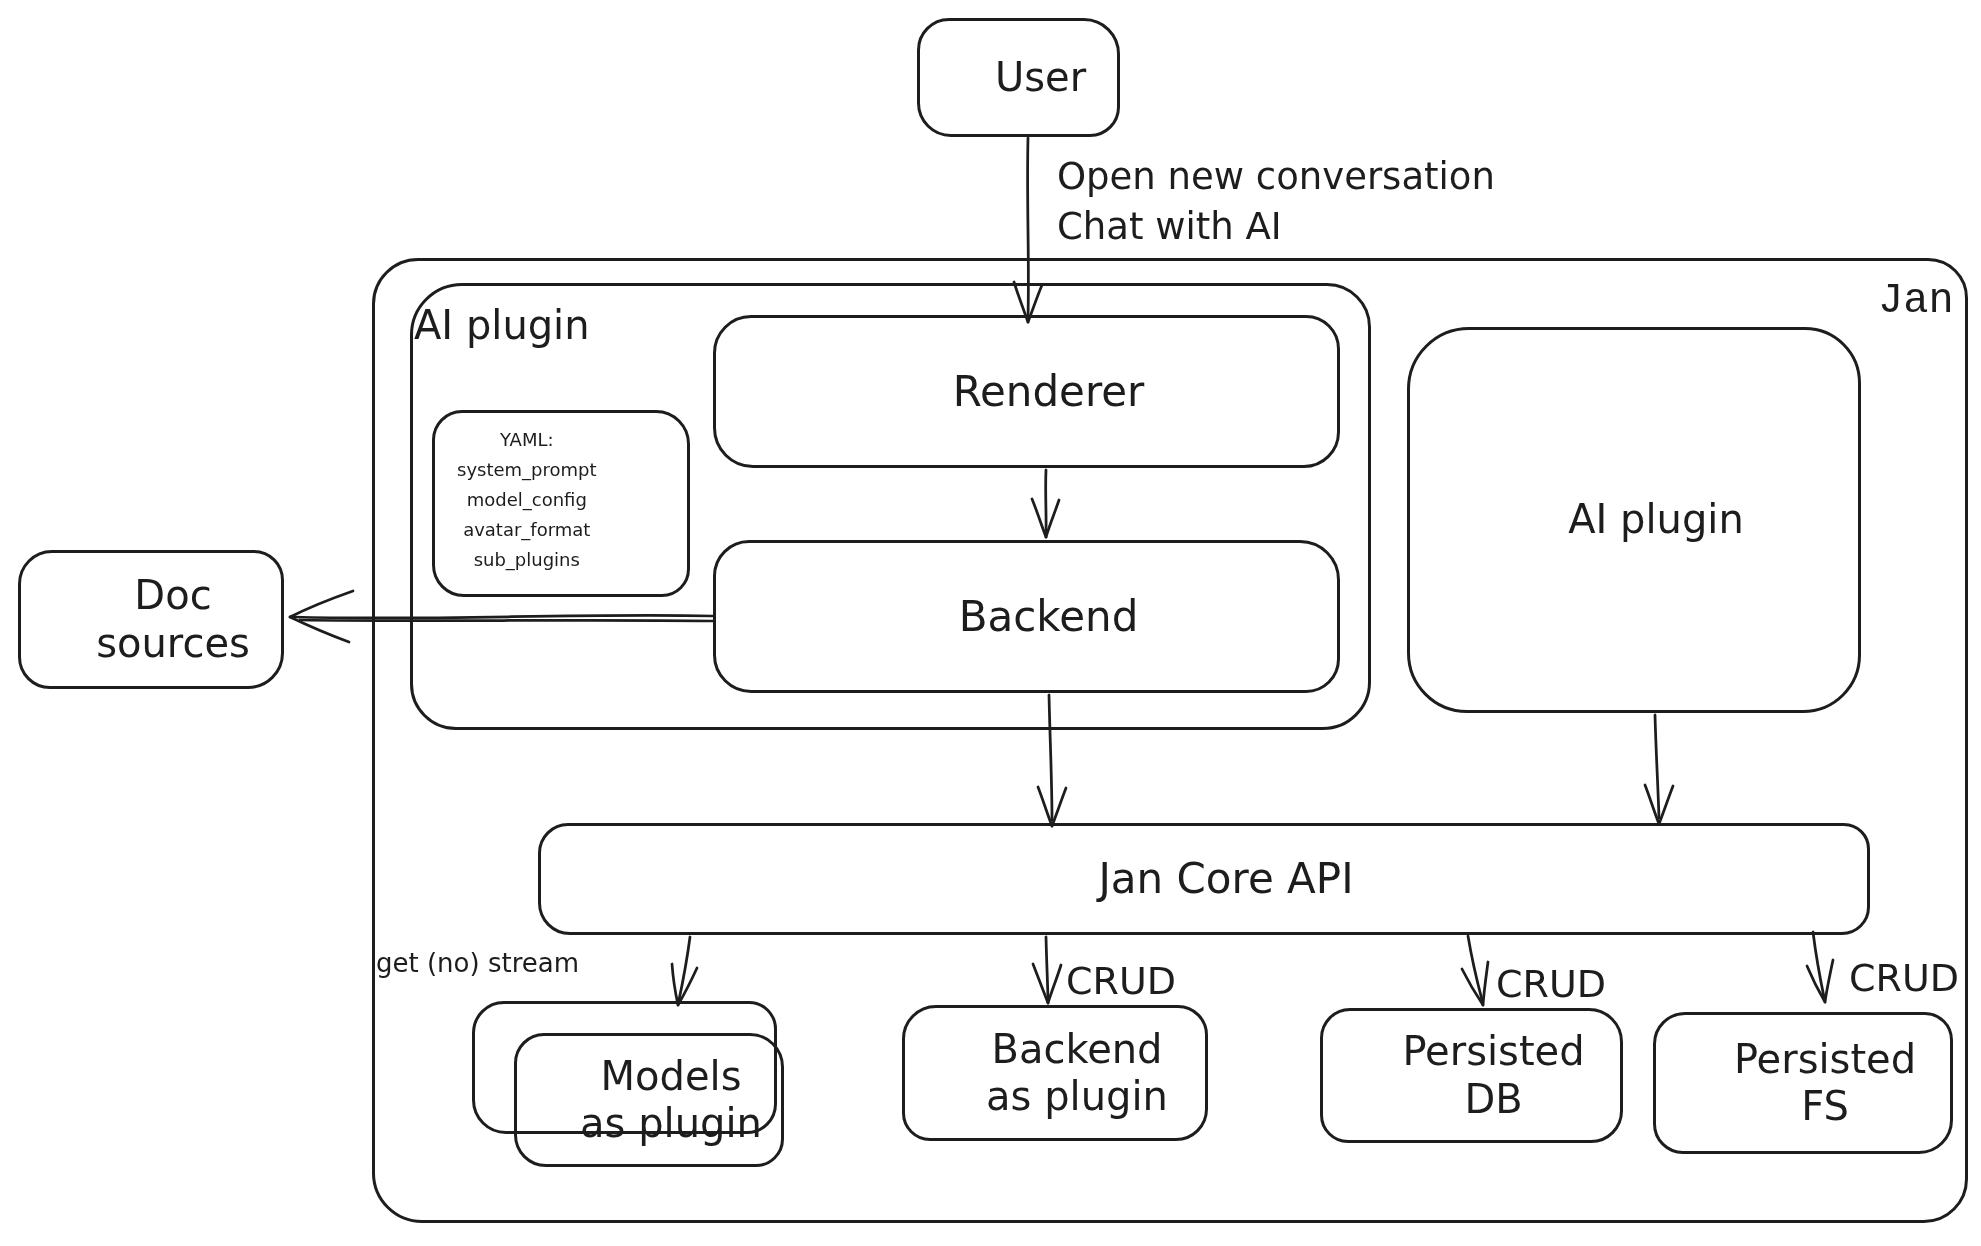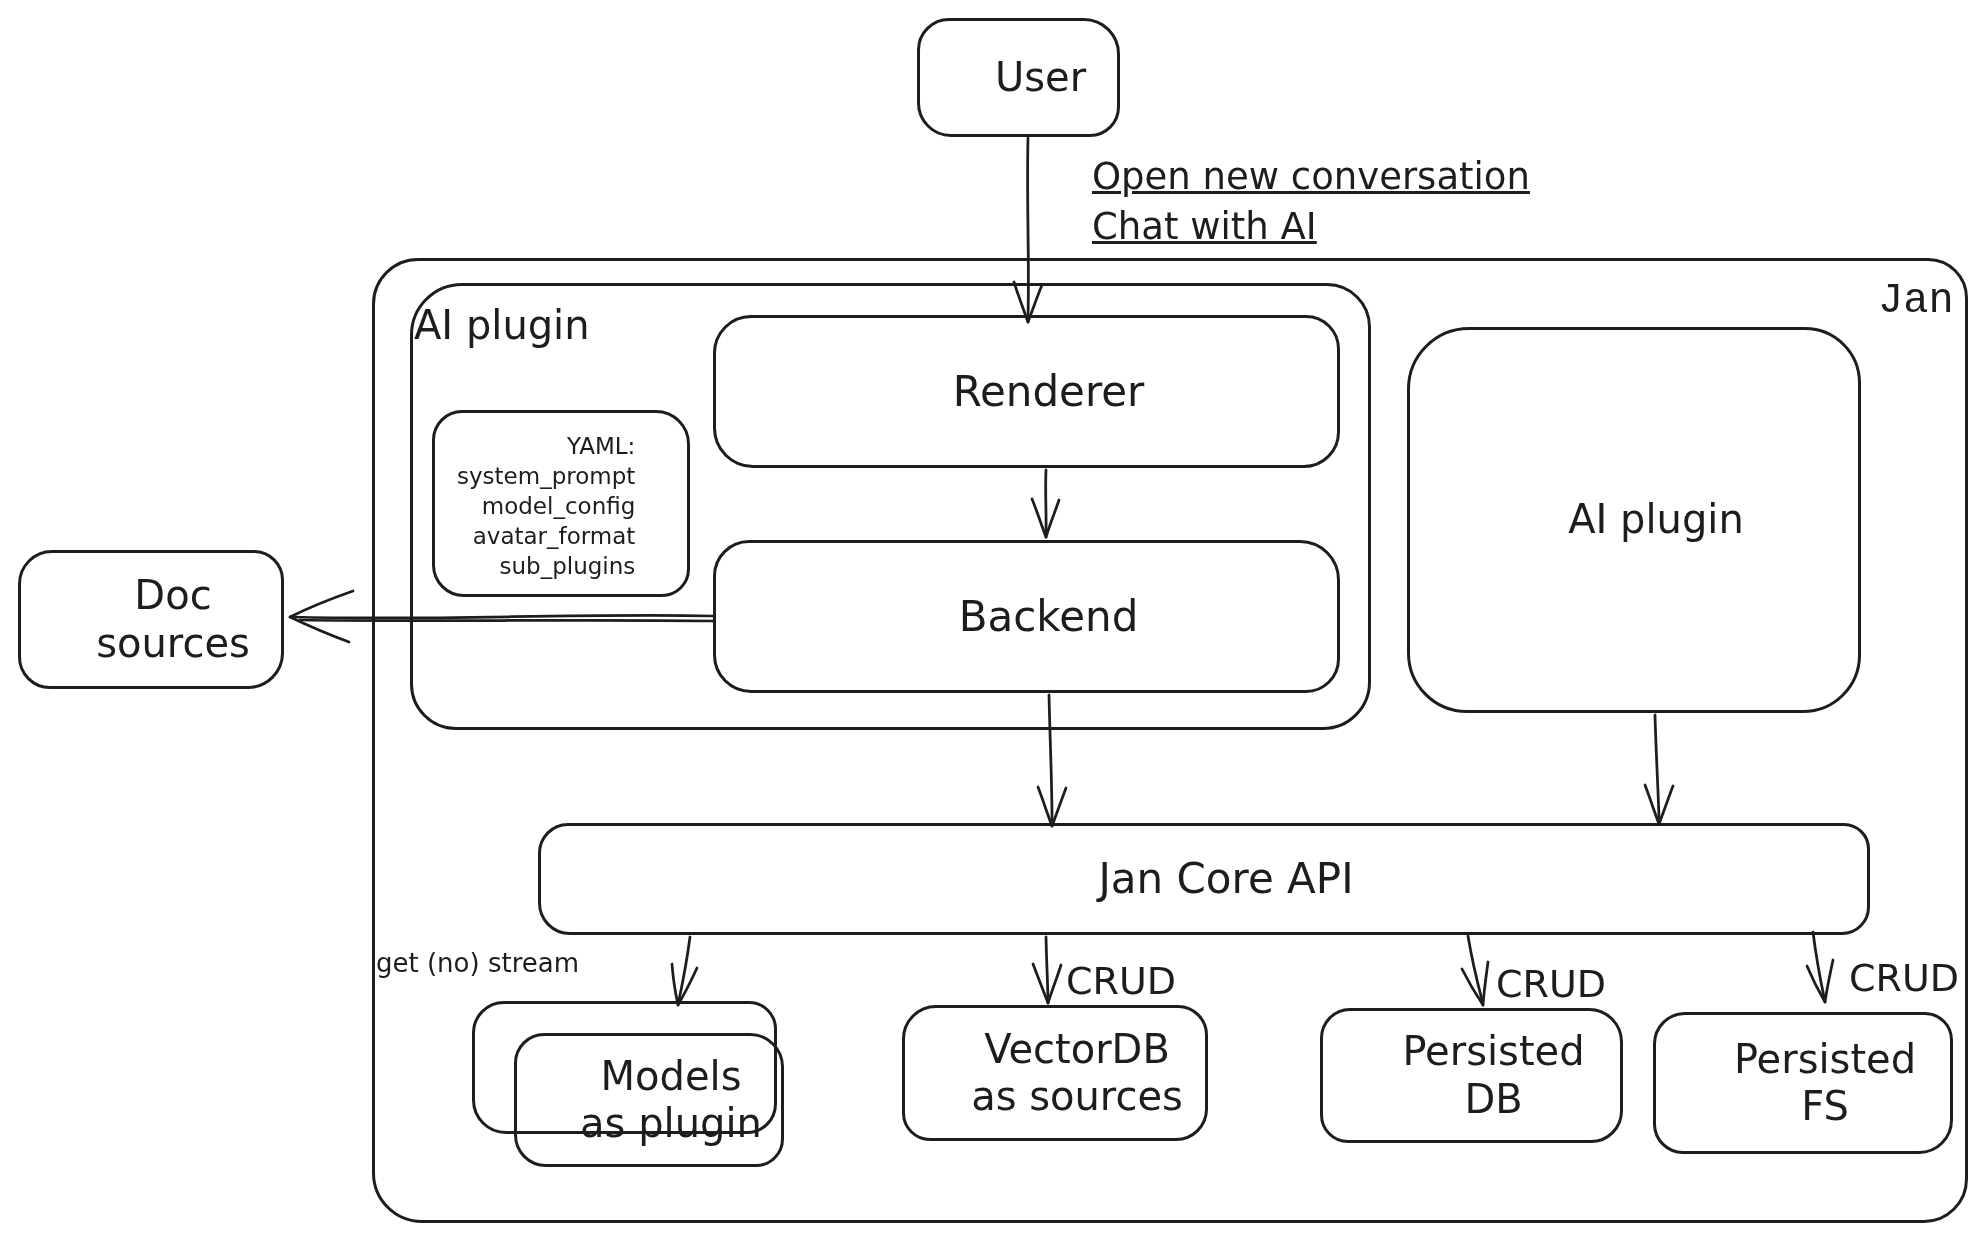--- a/index.html
+++ b/index.html
@@ -25,23 +25,23 @@
   }
   .container-node{ display:block; }
   .node-label{ display:block; padding:0 18px; }
   .free-label{
     position:absolute;
     white-space:nowrap;
     line-height:1.2;
   }
   .yaml-lines{
     position:absolute;
-    left:22px; top:18px;
-    text-align:right;
-    font-size:23px;
+    left:22px; top:12px;
+    text-align:center;
+    font-size:18px;
     line-height:30px;
     white-space:nowrap;
   }
   .yaml-lines div{ display:block; }
   svg.overlay{
     position:absolute; inset:0;
     width:1981px; height:1246px;
     pointer-events:none;
   }
   svg.overlay path{
@@ -96,32 +96,32 @@
   <div class="node" style="left:538px;top:823px;width:1332px;height:112px;border-radius:30px 26px 28px 32px;font-size:42px;">
     <span class="node-label">Jan Core API</span>
   </div>
 
   <div class="node container-node" style="left:472px;top:1001px;width:305px;height:133px;border-radius:32px 28px 30px 34px;"></div>
   <div class="node" style="left:514px;top:1033px;width:270px;height:134px;border-radius:30px 34px 28px 32px;font-size:40px;">
     <span class="node-label">Models as plugin</span>
   </div>
 
   <div class="node" style="left:902px;top:1005px;width:306px;height:136px;border-radius:34px 30px 32px 28px;font-size:40px;">
-    <span class="node-label">VectorDB as sources</span>
+    <span class="node-label">Backend as plugin</span>
   </div>
 
   <div class="node" style="left:1320px;top:1008px;width:303px;height:135px;border-radius:30px 34px 32px 28px;font-size:40px;">
     <span class="node-label">Persisted DB</span>
   </div>
 
   <div class="node" style="left:1653px;top:1012px;width:300px;height:142px;border-radius:32px 28px 34px 30px;font-size:40px;">
     <span class="node-label">Persisted FS</span>
   </div>
 
-  <div class="free-label" style="left:1092px;top:152px;font-size:37px;line-height:50px;text-decoration:underline;">
+  <div class="free-label" style="left:1057px;top:152px;font-size:37px;line-height:50px;">
     <div>Open new conversation</div>
     <div>Chat with AI</div>
   </div>
 
   <div class="free-label" style="left:376px;top:948px;font-size:26px;">get (no) stream</div>
 
   <div class="free-label" style="left:1066px;top:959px;font-size:38px;">CRUD</div>
 
   <div class="free-label" style="left:1496px;top:962px;font-size:38px;">CRUD</div>
 

